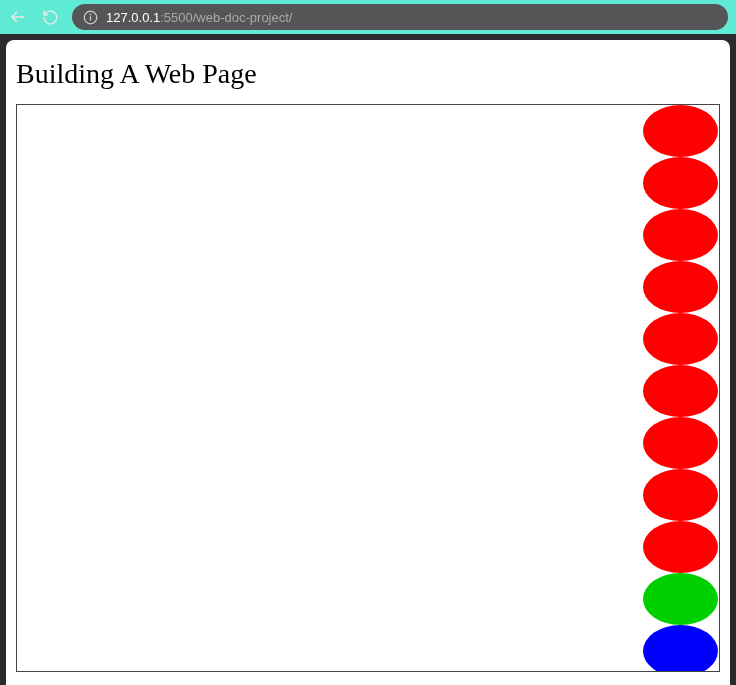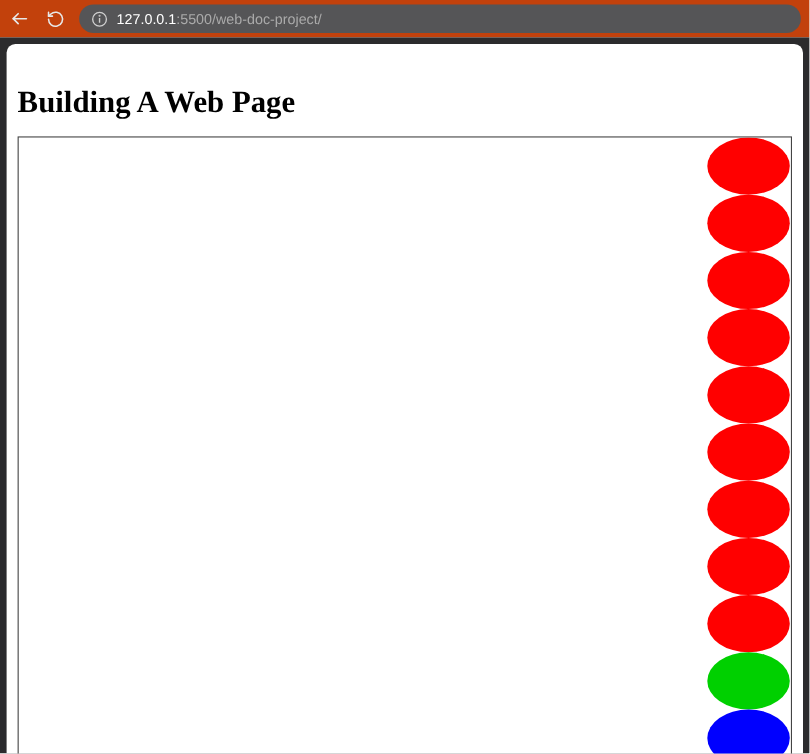--- a/index.html
+++ b/index.html
@@ -1,26 +1,26 @@
 <!DOCTYPE html>
 <html><head>
   <meta charset="utf-8">
   <style>
     * { margin: 0; padding: 0; box-sizing: border-box; }
     html, body { width: 736px; height: 685px; overflow: hidden; font-family: Arial, sans-serif; }
-    .browser-chrome { background: #c2410c; height: 34px; display: flex; align-items: center; padding: 0 8px; gap: 12px; }
+    .browser-chrome { background: #5eead4; height: 34px; display: flex; align-items: center; padding: 0 8px; gap: 12px; }
     .nav-icon { width: 20px; height: 20px; display: flex; align-items: center; justify-content: center; color: #e8e8e8; }
     .address-bar { flex: 1; background: #555557; height: 26px; border-radius: 13px; display: flex; align-items: center; padding: 0 10px; gap: 8px; color: #cfcfcf; font-size: 13px; }
     .info-icon { width: 16px; height: 16px; display: flex; align-items: center; justify-content: center; }
     .url-text { white-space: nowrap; }
     .url-host { color: #ffffff; }
     .url-rest { color: #aaaaaa; }
     .viewport { background: #2b2b2d; padding: 6px 6px 0 6px; height: calc(685px - 34px); }
     .page { background: #ffffff; border-top-left-radius: 8px; border-top-right-radius: 8px; height: 100%; padding: 18px 10px 10px 10px; }
-    h1.page-title { font-family: "Times New Roman", serif; font-size: 28px; font-weight: bold; margin-bottom: 14px; margin-top: 20px; }
+    h1.page-title { font-family: "Times New Roman", serif; font-size: 28px; font-weight: normal; margin-bottom: 14px; }
     .container { border: 1px solid #444; width: 100%; height: 568px; overflow: hidden; padding-right: 1px; }
     .column { float: right; display: flex; flex-direction: column; gap: 0; }
     .oval { width: 75px; height: 52px; border-radius: 50%; flex-shrink: 0; }
     .c-red   { background: #ff0000; }
     .c-green { background: #00d000; }
     .c-blue  { background: #0000ff; }
   </style>
 </head>
 <body>
 

